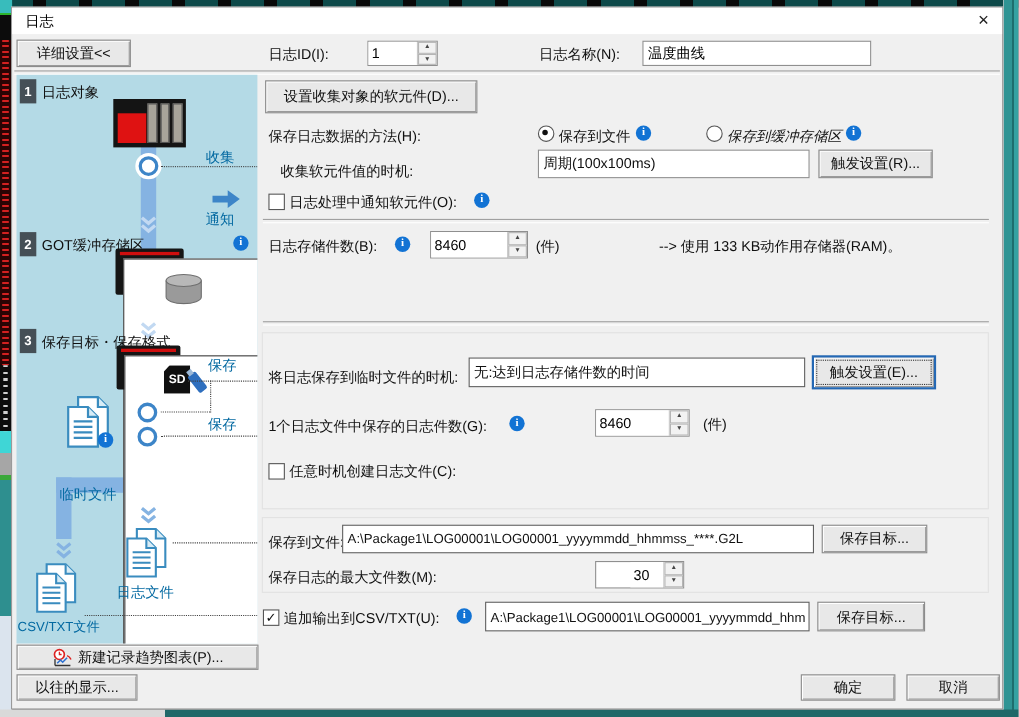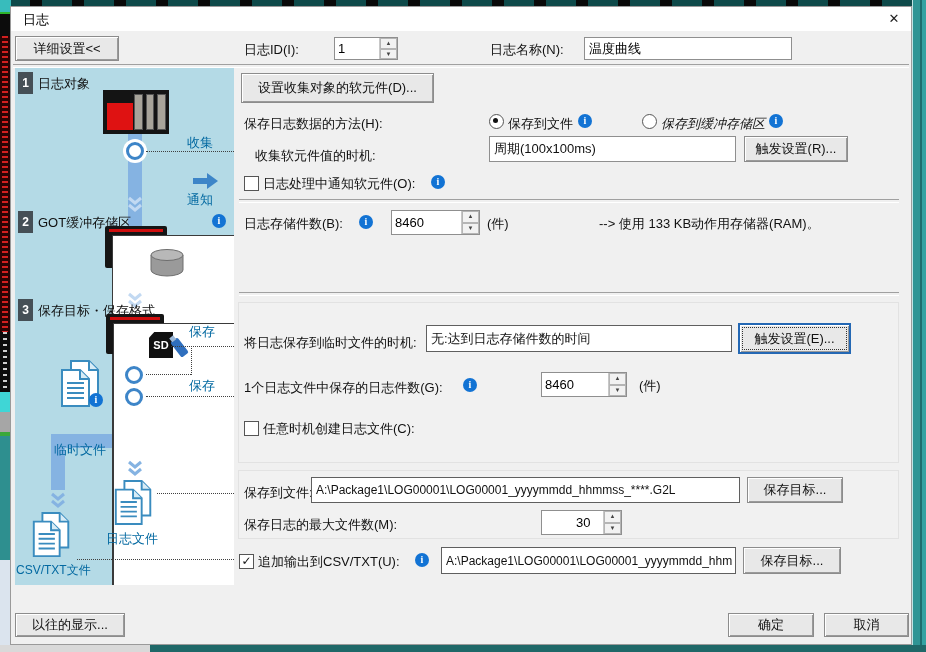--- a/index.html
+++ b/index.html
@@ -219,20 +219,30 @@
         <path d="M14 2 h18 l9 9 v27 h-27 z" fill="#fff" stroke="#3a8cbf" stroke-width="2"></path>
         <path d="M32 2 v9 h9" fill="#d8ecf6" stroke="#3a8cbf" stroke-width="2"></path>
         <path d="M5 11 h18 l9 9 v27 h-27 z" fill="#fff" stroke="#3a8cbf" stroke-width="2"></path>
         <path d="M23 11 v9 h9" fill="#d8ecf6" stroke="#3a8cbf" stroke-width="2"></path>
         <path d="M10 24 h17 M10 29 h17 M10 34 h17 M10 39 h17" stroke="#3a8cbf" stroke-width="2"></path>
       </svg>
       <div class="dot" style="left:62px;top:491px;width:157px;"></div>
       <div class="flowlbl" style="left:1px;top:494px;font-size:12px;">CSV/TXT文件</div>
     </div>
 
+    <div class="btn" style="left:4px;top:579px;width:220px;height:23px;">
+      <svg class="trendicon" width="20" height="18" viewBox="0 0 20 18">
+        <circle cx="7" cy="6" r="4.5" fill="#fff" stroke="#d22" stroke-width="1.5"></circle>
+        <path d="M7 3.5 v2.5 h2" stroke="#d22" stroke-width="1.2" fill="none"></path>
+        <path d="M3 10 v6 M3 16 h14" stroke="#333" stroke-width="1.2" fill="none"></path>
+        <path d="M5 14 l3 -3 2 2 4 -4" stroke="#2a6fd0" stroke-width="1.4" fill="none"></path>
+        <path d="M14 7 a6 6 0 0 1 3.5 3.5" stroke="#d22" stroke-width="1.4" fill="none"></path>
+      </svg>
+      <span>新建记录趋势图表(P)...</span>
+    </div>
     <div class="btn" style="left:230px;top:66px;width:193px;height:30px;">设置收集对象的软元件(D)...</div>
 
     <div class="btn" style="left:4px;top:606px;width:110px;height:24px;">以往的显示...</div>
 
     <span class="lbl" style="left:233px;top:108px;text-align:right;">保存日志数据的方法(H):</span>
     <div class="radio sel" style="left:478px;top:107px;"></div>
     <span class="lbl" style="left:497px;top:108px;">保存到文件</span>
     <span class="info abs" style="left:567px;top:107px;">i</span>
     <div class="radio" style="left:631px;top:107px;"></div>
     <span class="lbl" style="left:650px;top:108px;font-style:italic;">保存到缓冲存储区</span>

